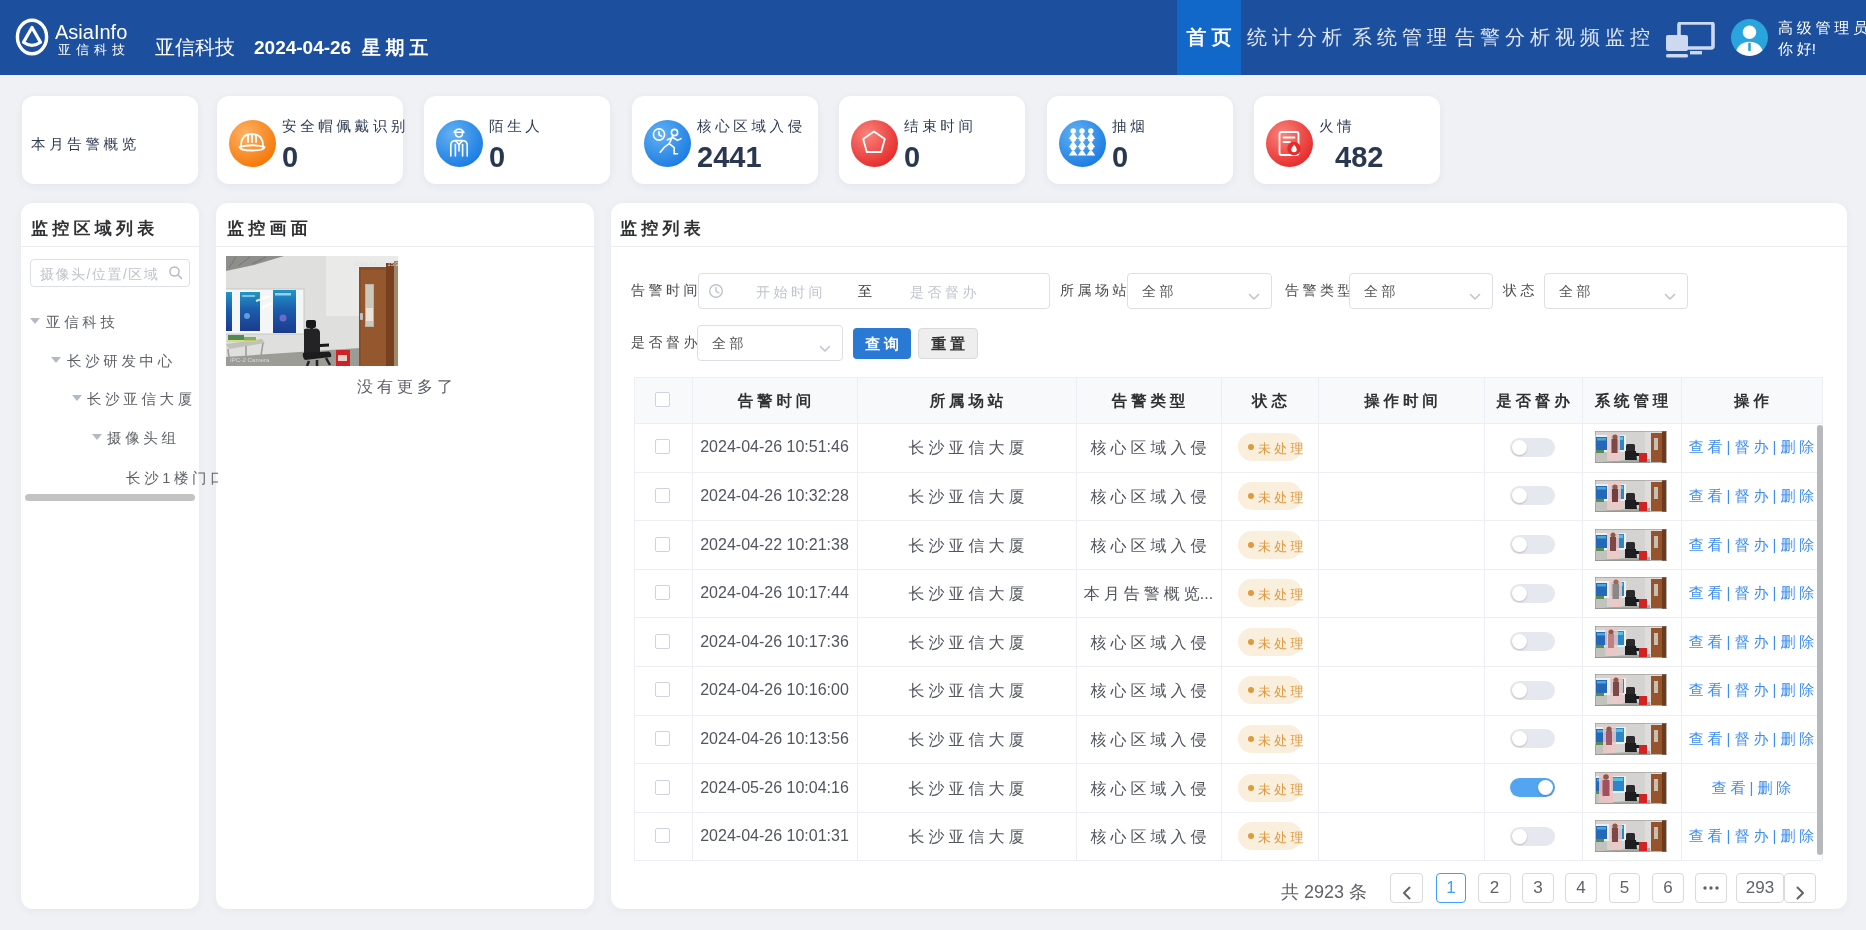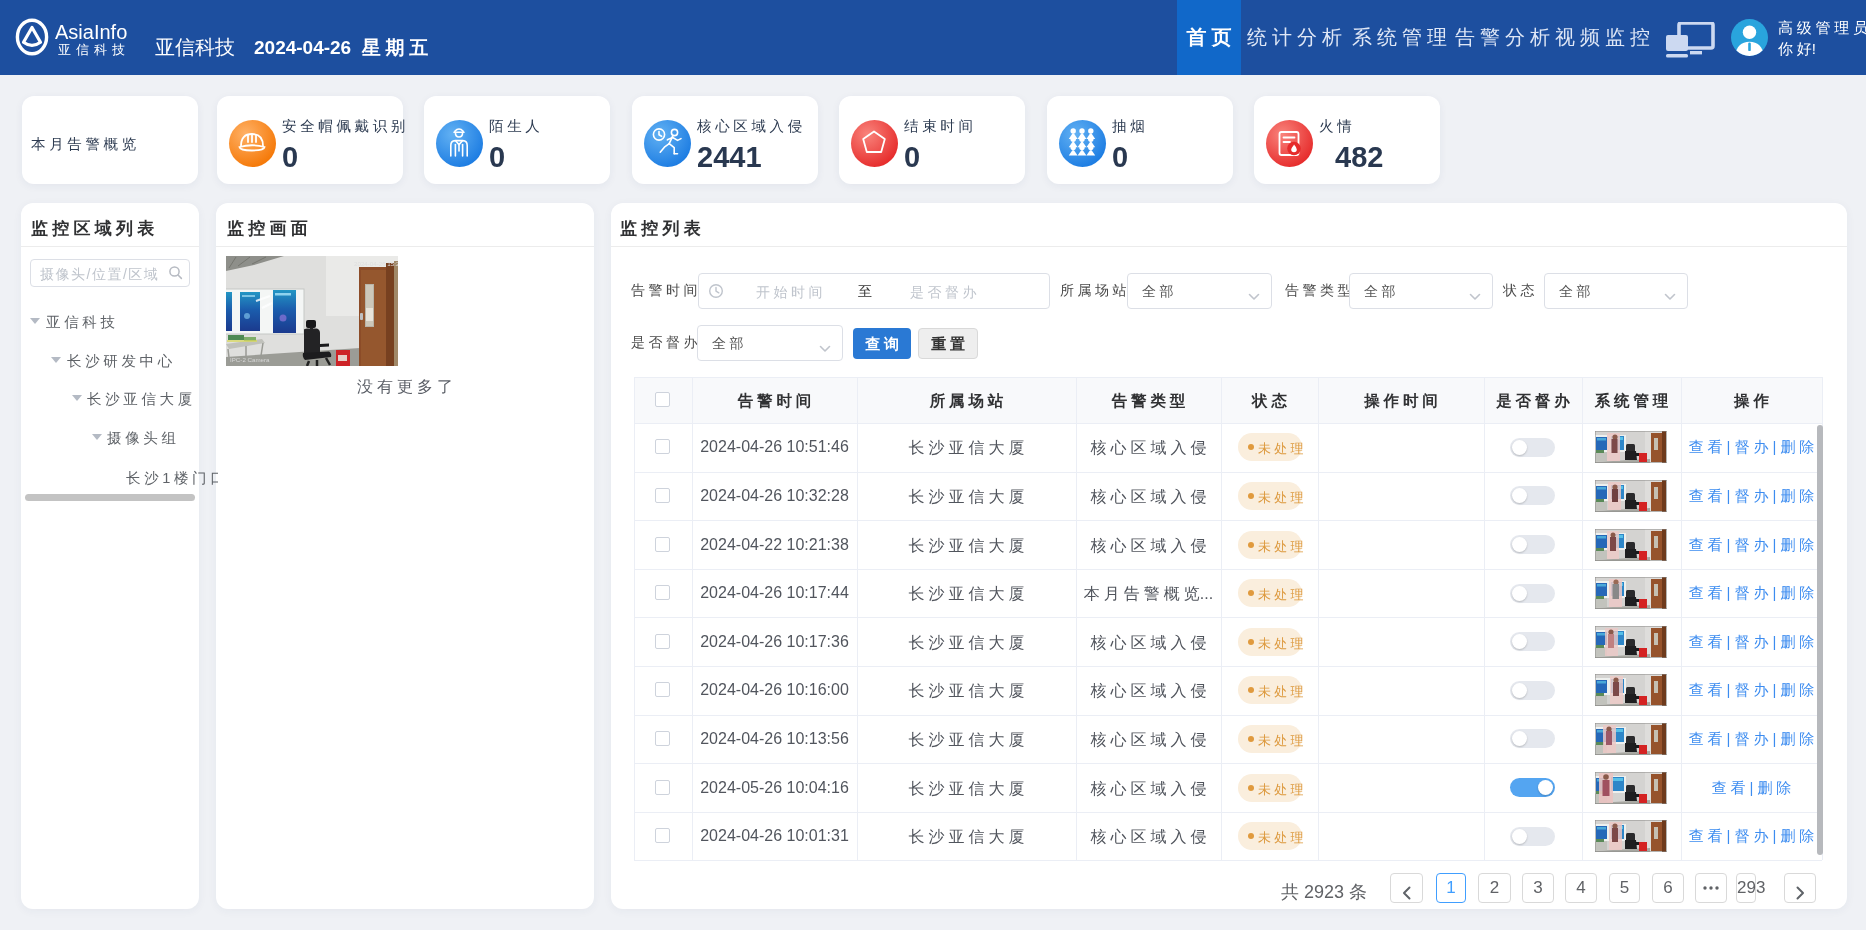--- a/index.html
+++ b/index.html
@@ -604,17 +604,17 @@
 <div class="a pgbtn" style="left:1478px;top:873px;width:33px;">2</div>
 <div class="a pgbtn" style="left:1522px;top:873px;width:32px;">3</div>
 <div class="a pgbtn" style="left:1565px;top:873px;width:32px;">4</div>
 <div class="a pgbtn" style="left:1609px;top:873px;width:31px;">5</div>
 <div class="a pgbtn" style="left:1652px;top:873px;width:32px;">6</div>
 <div class="a pgbtn" style="left:1695px;top:873px;width:32px;"><svg width="18" height="28" viewBox="0 0 18 28">
       <circle cx="3" cy="14" r="1.7" fill="#606266"></circle>
       <circle cx="9" cy="14" r="1.7" fill="#606266"></circle>
       <circle cx="15" cy="14" r="1.7" fill="#606266"></circle>
     </svg></div>
-<div class="a pgbtn" style="left:1736px;top:873px;width:20px;">293</div>
+<div class="a pgbtn" style="left:1736px;top:873px;width:48px;">293</div>
 <div class="a pgbtn" style="left:1784px;top:873px;width:32px;">
     <div style="margin-top:7px"><svg width="12" height="14" viewBox="0 0 12 14">
         <path d="M3.5 1.5 L9 7 L3.5 12.5" fill="none" stroke="#5f6368" stroke-width="2" stroke-linecap="round" stroke-linejoin="round"></path>
       </svg></div>
   </div>
 </body></html>

